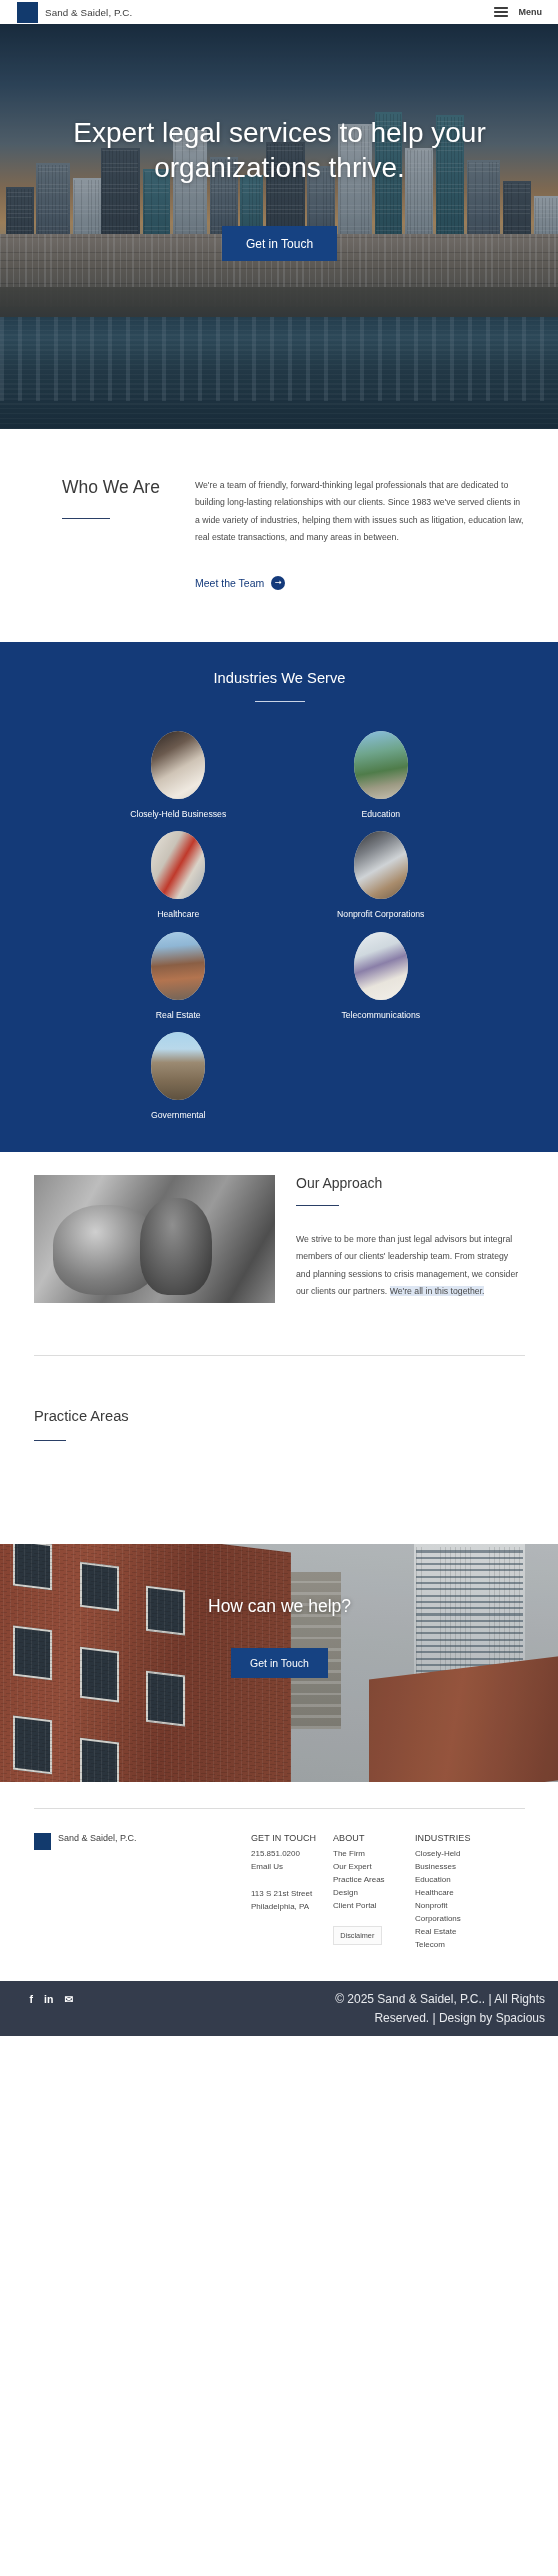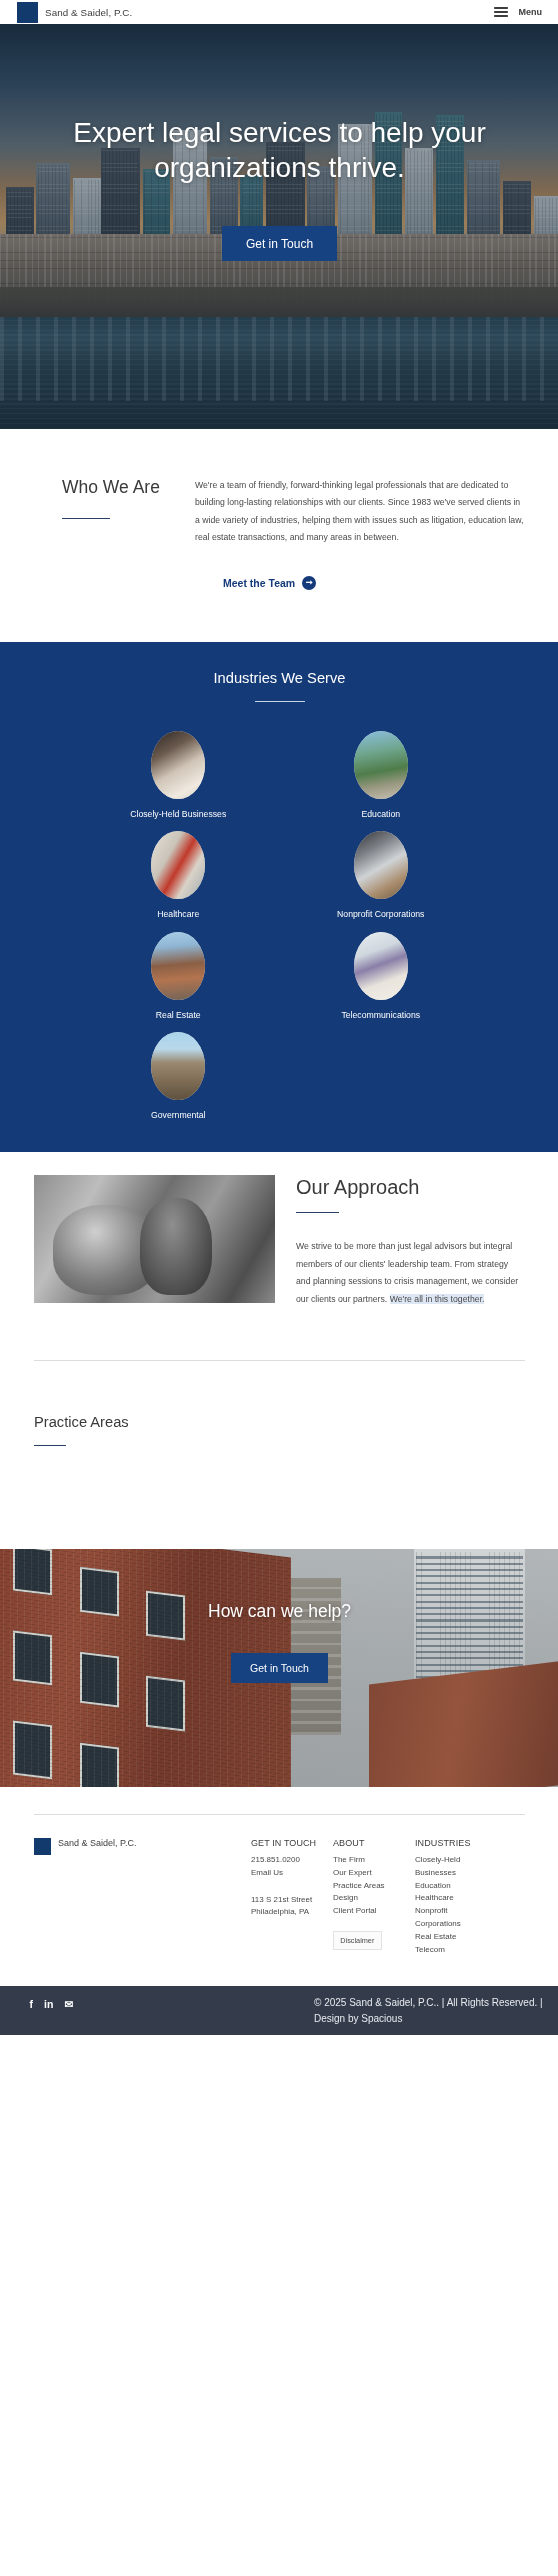--- a/index.html
+++ b/index.html
@@ -129,22 +129,22 @@
     font-weight: normal;
     color: #3a3a3a;
     line-height: 1.25;
   }
   .rule-dark { width: 48px; height: 1px; background: #2a3f66; margin-top: 19.6px; }
   .who-right { flex: 1; max-width: 349px; }
   .body-copy { font-size: 8.7px; line-height: 2.0; color: #4a4a4a; }
   .link-cta {
     display: inline-flex; align-items: center; gap: 7px;
     margin-top: 29px;
-    color: #143a7b; font-size: 10.5px; font-weight: bold;
-    text-decoration: none; cursor: pointer; margin-left: 28px;
+    color: #143a7b; font-size: 10.5px; font-weight: normal;
+    text-decoration: none; cursor: pointer;
   }
   .arrow-circle {
     width: 14px; height: 14px; border-radius: 50%;
     background: #143a7b; color: #fff;
     display: inline-flex; align-items: center; justify-content: center;
     font-size: 8.4px; line-height: 1;
   }
 
   
   .industries {
@@ -200,21 +200,21 @@
     content:""; position:absolute; left:8%; top:24%; width:44%; height:70%;
     border-radius:45% 45% 40% 40%;
     background: radial-gradient(ellipse at 40% 30%, #cfcfcf 0%, #7d7d7d 55%, #4a4a4a 100%);
   }
   .approach-photo::after{
     content:""; position:absolute; left:44%; top:18%; width:30%; height:76%;
     border-radius:45% 45% 38% 38%;
     background: radial-gradient(ellipse at 45% 28%, #8f8f8f 0%, #5a5a5a 55%, #2e2e2e 100%);
   }
   .approach-right { flex: 1; }
-  .approach-right .h2-dark { font-size: 20px; }
+  .approach-right .h2-dark { font-size: 14px; }
   .approach-right .rule-dark { margin-top: 12.6px; width: 43px; }
   .approach-copy { margin-top: 25px; font-size: 8.7px; line-height: 2.0; color: #4a4a4a; }
   .hl { background: #dde6f3; }
 
   .divider { height: 0.7px; background: #dcdcdc; margin: 52px 34px 0 34px; }
 
   
   .practice { padding: 52px 34px 0 34px; }
   .practice .h2-dark { font-size: 14.7px; }
   .practice .rule-dark { margin-top: 14px; width: 32px; }
@@ -310,22 +310,22 @@
     display: flex;
     align-items: flex-start;
     justify-content: space-between;
   }
   .socials { display:flex; gap: 11.2px; align-items:center; padding-left: 15.4px; padding-top: 4.2px; }
   .soc {
     color:#ffffff; font-size: 10.5px; line-height:1;
     text-decoration:none; cursor:pointer; font-weight:bold;
   }
   .copyright {
-    color:#e8eaee; font-size: 10px; line-height: 1.55;
-    text-align: left; max-width: 231px;
+    color:#e8eaee; font-size: 12px; line-height: 1.55;
+    text-align: right; max-width: 231px;
   }
 </style>
 </head>
 <body>
 
 <div class="topbar">
   <div class="brand">
     <span class="brand-mark"></span>
     <span class="brand-name">Sand &amp; Saidel, P.C.</span>
   </div>

